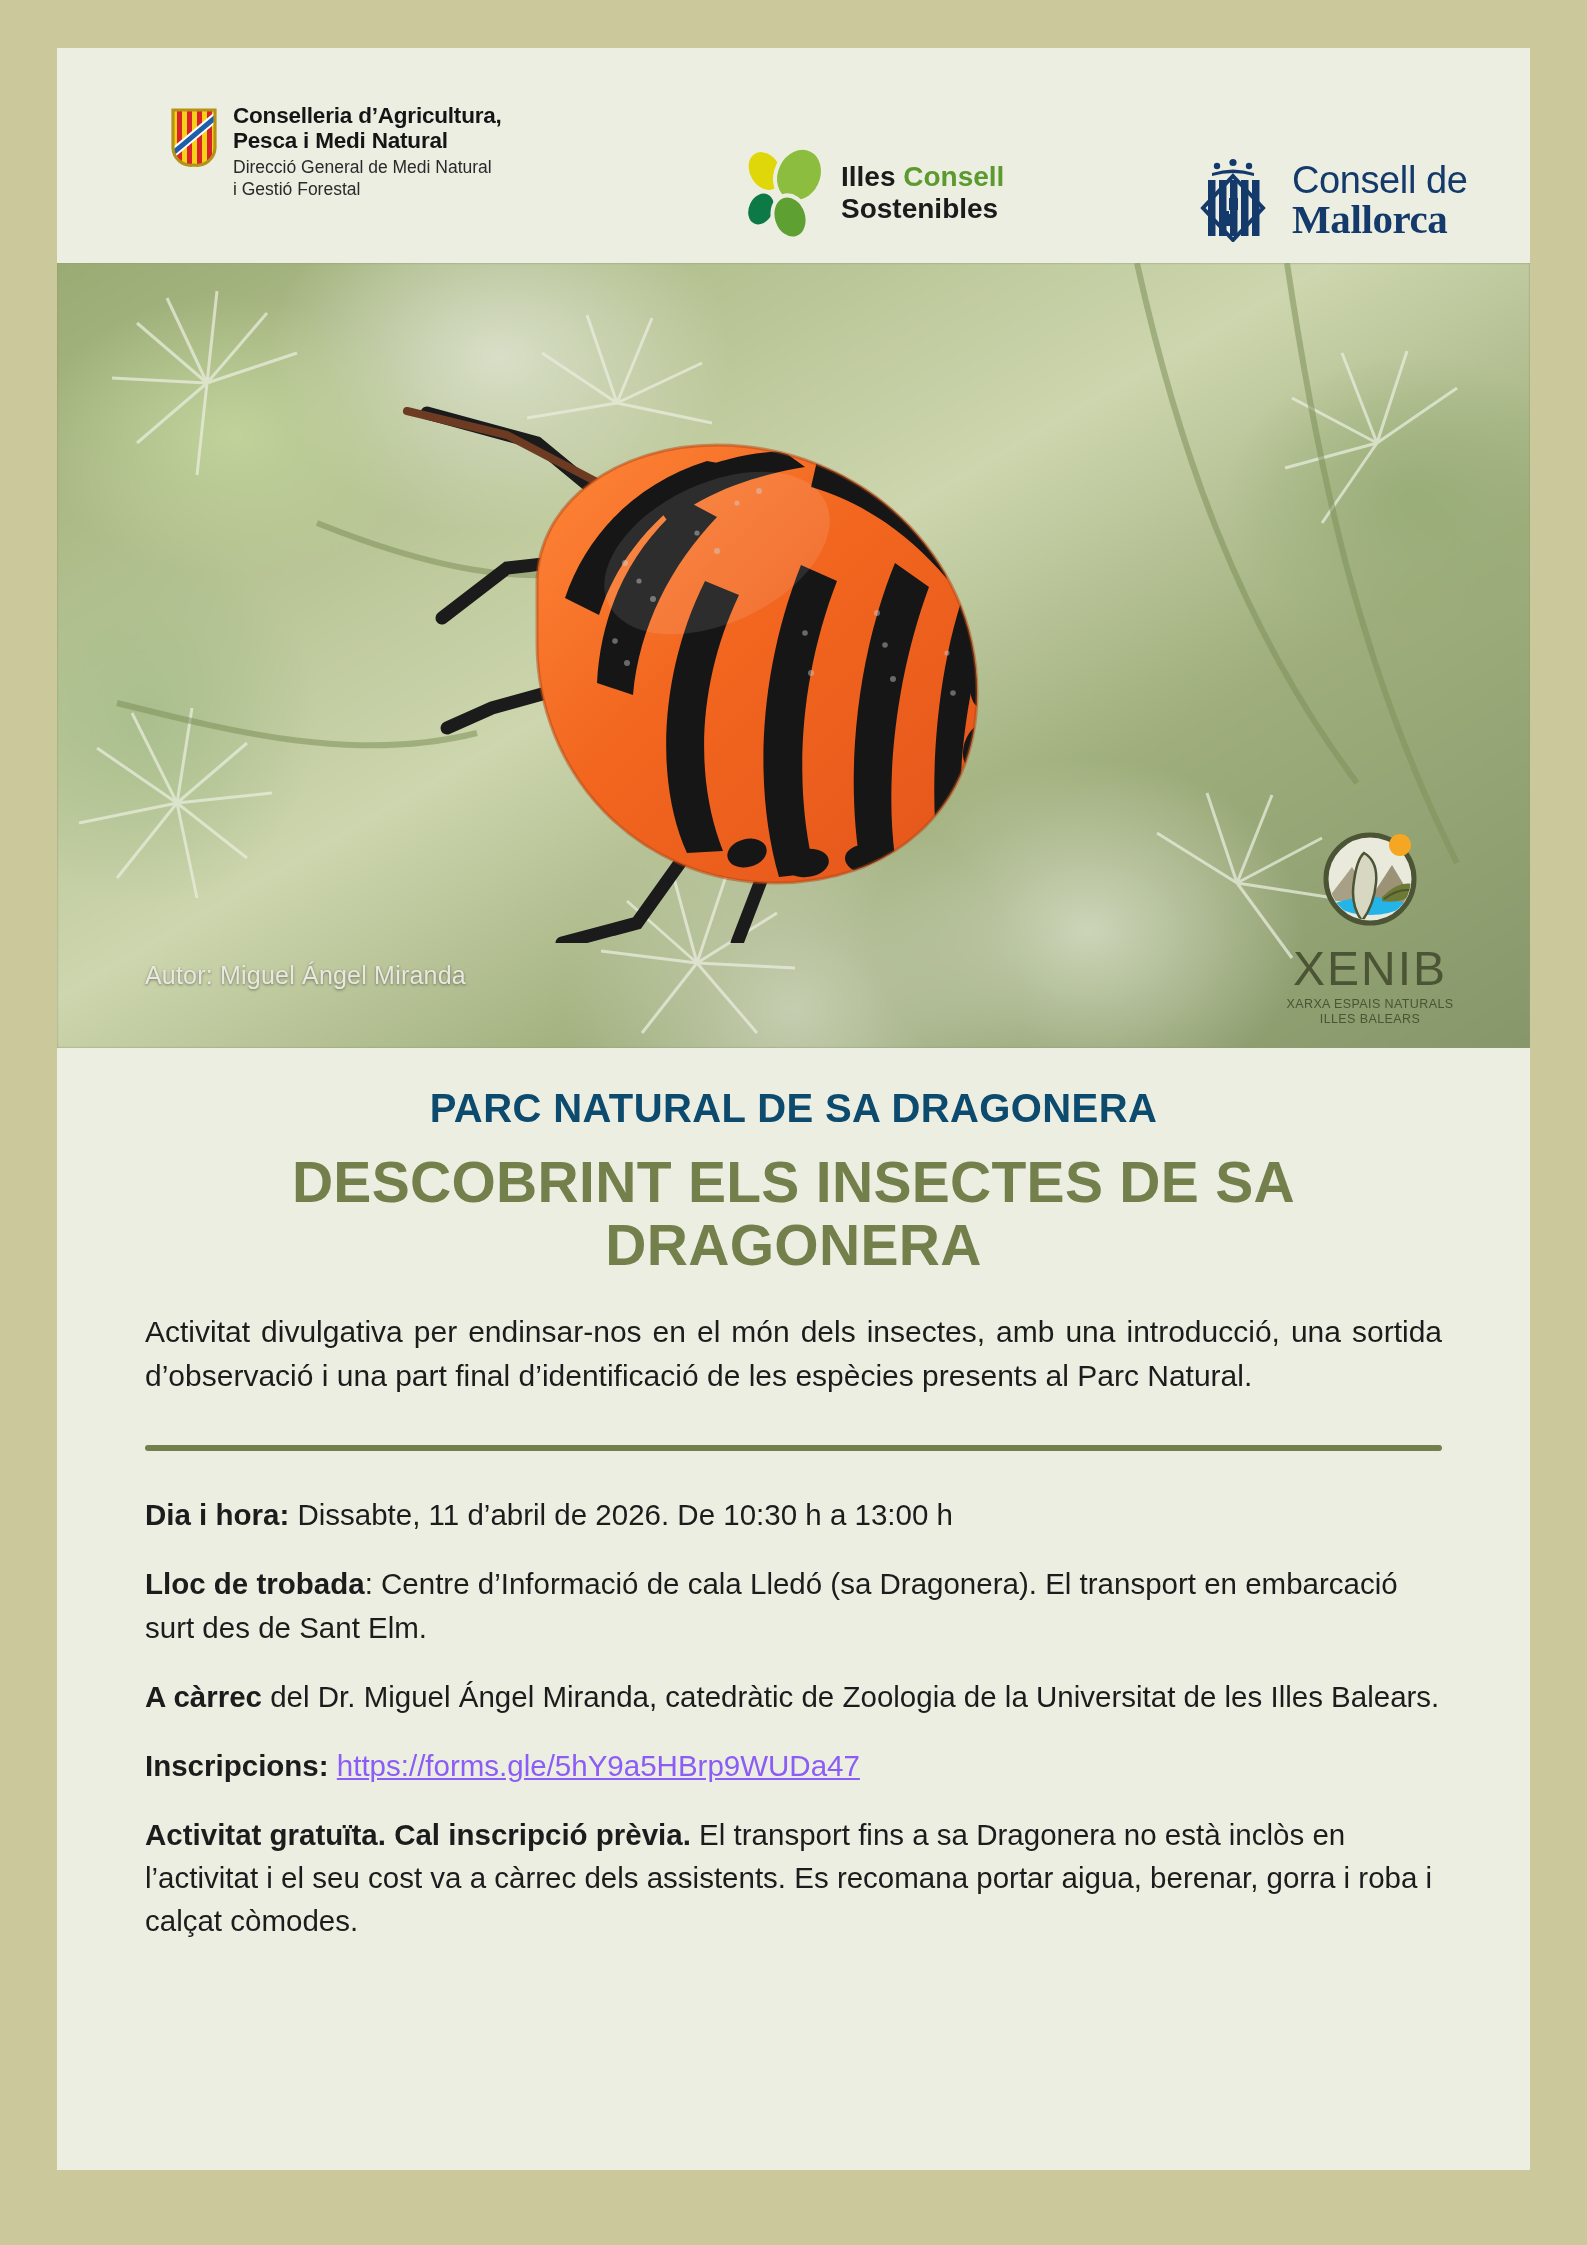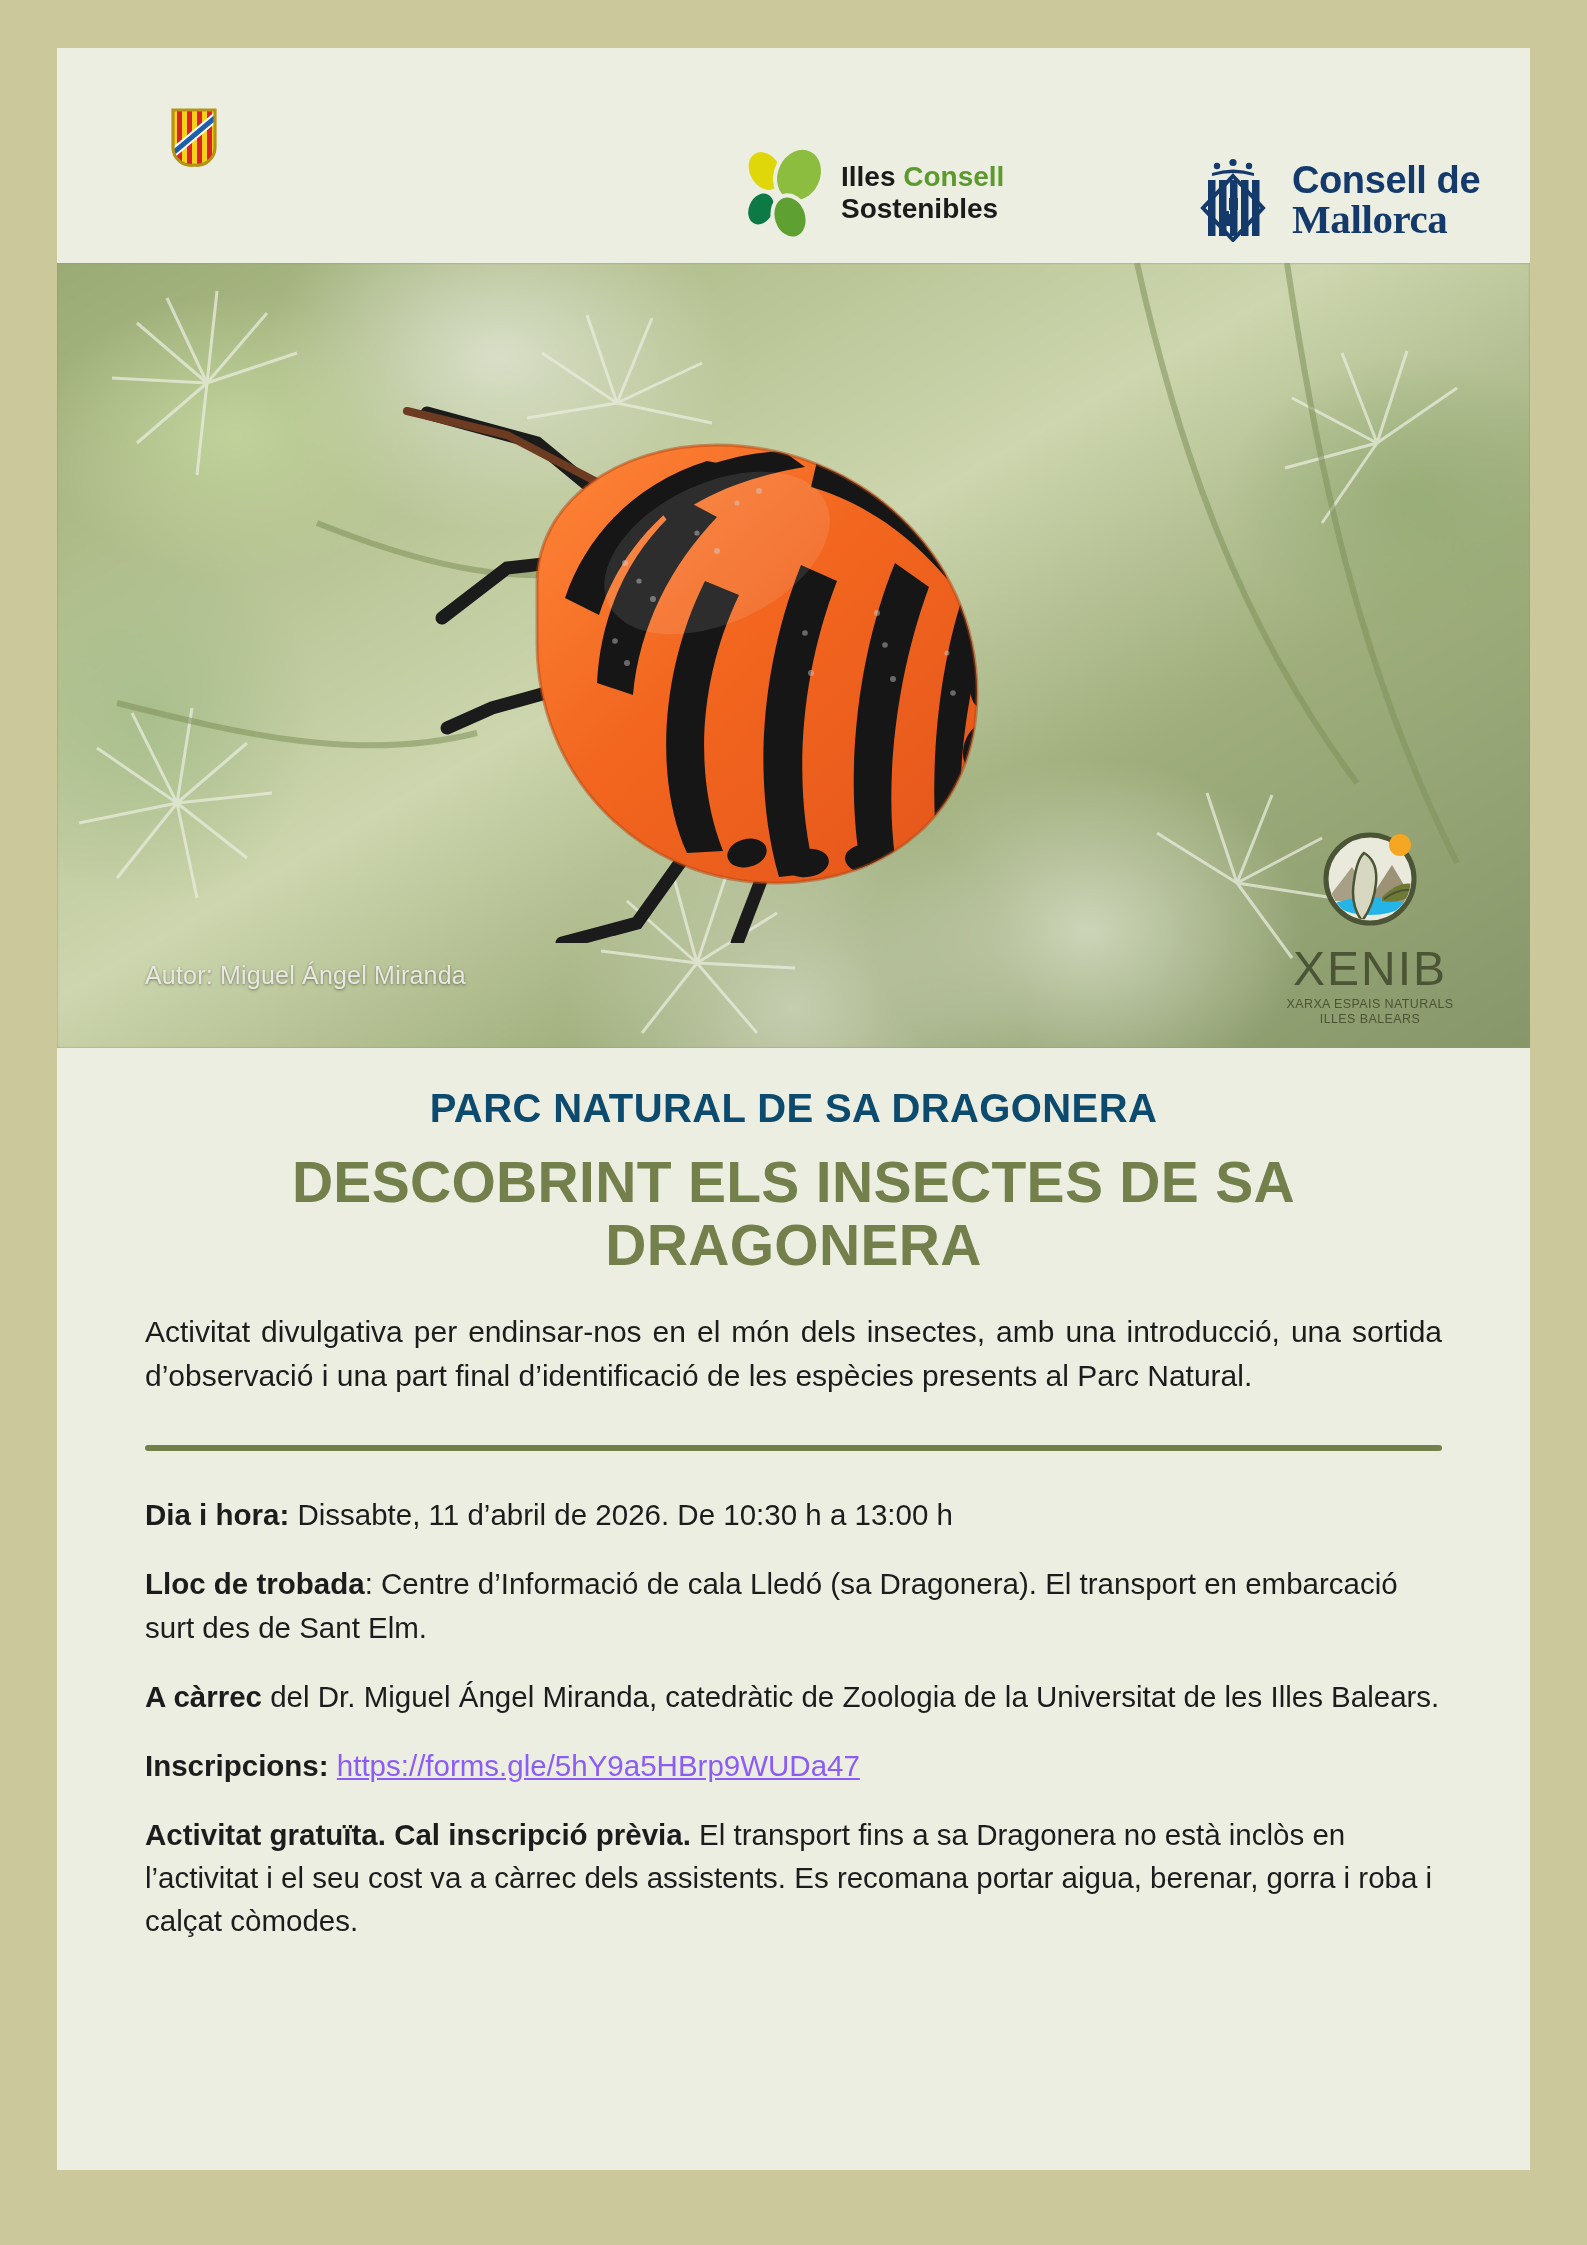--- a/index.html
+++ b/index.html
@@ -85,21 +85,21 @@
   .logo-cm {
     position: absolute;
     left: 1133px;
     top: 108px;
     display: flex;
     align-items: center;
     gap: 16px;
   }
   .cm-mark { width: 86px; height: 86px; flex: 0 0 auto; }
   .cm-text { line-height: 1.02; color: #143a6b; }
-  .cm-l1 { font-size: 38px; font-weight: 700; white-space: nowrap; letter-spacing: -0.4px;}
+  .cm-l1 { font-size: 38px; font-weight: 400; white-space: nowrap; letter-spacing: -0.4px;}
   .cm-l2 { font-size: 41px; font-weight: bold; white-space: nowrap; letter-spacing: -0.4px; font-family: Liberation Serif, serif;}
 
   
   .photo {
     position: relative;
     width: 100%;
     height: 785px;
     overflow: hidden;
     background: #8d9a6c;
   }
@@ -236,20 +236,26 @@
               <rect x="28" y="0" width="5" height="62" fill="#d8232a"></rect>
               <rect x="38" y="0" width="5" height="62" fill="#d8232a"></rect>
               <g transform="rotate(-40 25 30)">
                 <rect x="-20" y="25" width="90" height="9" fill="#ffffff"></rect>
                 <rect x="-20" y="27" width="90" height="5" fill="#1d5fa8"></rect>
               </g>
             </g>
             <path d="M4 4 h42 v38 a18 18 0 0 1 -21 17 a18 18 0 0 1 -21 -17 z" fill="none" stroke="#b59317" stroke-width="3.2"></path>
           </svg>
         </span>
+        <div class="cons-text">
+          <div class="cons-main">Conselleria d’Agricultura,</div>
+          <div class="cons-main">Pesca i Medi Natural</div>
+          <div class="cons-sub">Direcció General de Medi Natural</div>
+          <div class="cons-sub" style="margin-top:0">i Gestió Forestal</div>
+        </div>
       </div>
 
       <div class="logo-ib">
         <span>
           <svg class="ib-leaves" viewBox="0 0 96 96">
             <g stroke="#edeee2" stroke-width="4">
               <ellipse cx="30" cy="28" rx="17" ry="22" transform="rotate(-30 30 28)" fill="#e0d70a"></ellipse>
               <ellipse cx="64" cy="32" rx="23" ry="28" transform="rotate(25 64 32)" fill="#8cbd3f"></ellipse>
               <ellipse cx="26" cy="66" rx="14" ry="18" transform="rotate(25 26 66)" fill="#0d7a46"></ellipse>
               <ellipse cx="55" cy="74" rx="17" ry="22" transform="rotate(-18 55 74)" fill="#5fa032"></ellipse>

